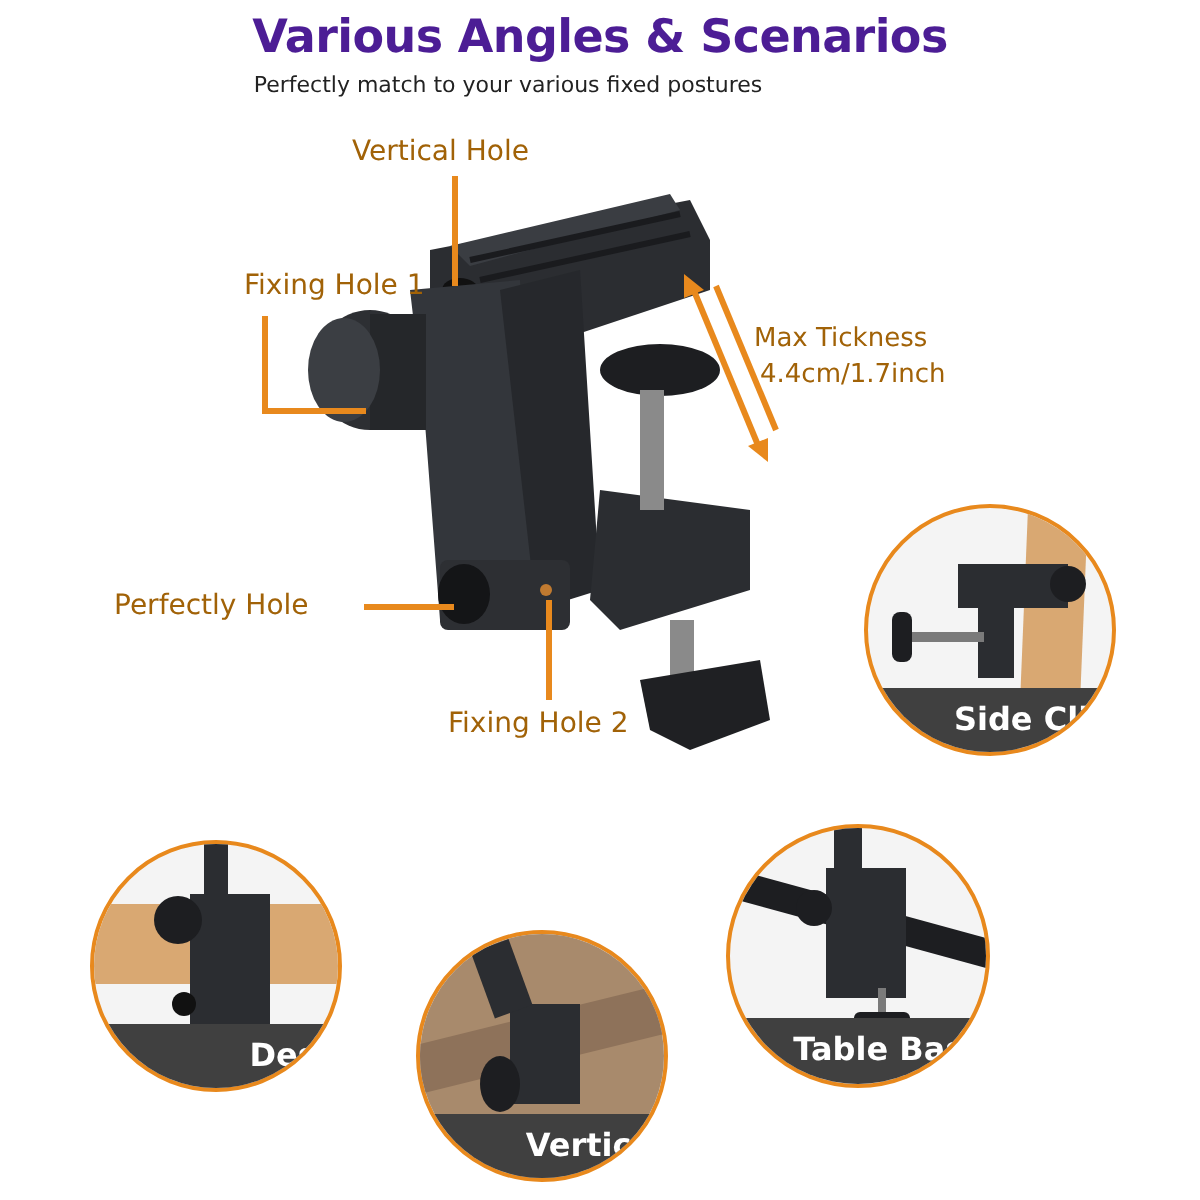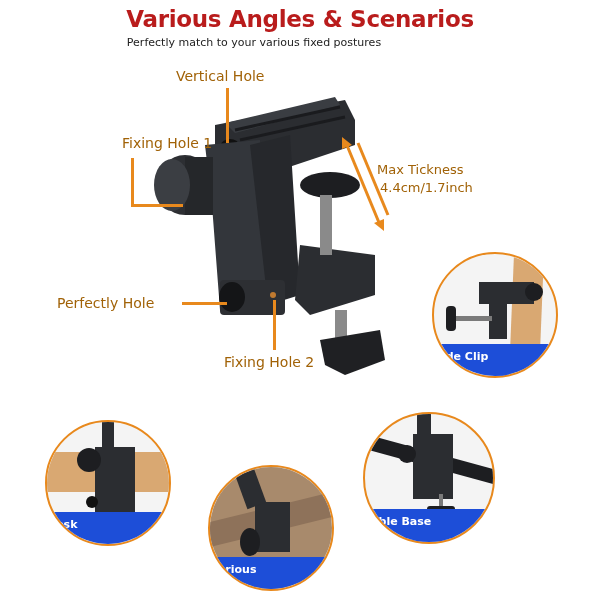--- a/index.html
+++ b/index.html
@@ -1,23 +1,23 @@
 <!DOCTYPE html>
 <html><head>
 <meta charset="utf-8">
 <style>
   html, body { margin: 0; padding: 0; background: #ffffff; }
   body { width: 600px; height: 600px; position: relative; overflow: hidden; font-family: "DejaVu Sans", sans-serif; }
-  .title { position: absolute; top: 6px; left: 0; width: 600px; text-align: center; font-size: 23px; font-weight: bold; color: #b91c1c; letter-spacing: -0.3px; }
+  .title { position: absolute; top: 6px; left: 0; width: 600px; text-align: center; font-size: 23px; font-weight: bold; color: #4c1d95; letter-spacing: -0.3px; }
   .subtitle { position: absolute; top: 36px; left: 0; width: 508px; text-align: center; font-size: 11px; color: #222; padding-left: 0; }
   .lbl { position: absolute; color: #a16207; font-weight: normal; font-size: 14px; white-space: nowrap; }
   .line { position: absolute; background: #e8891d; }
   .clamp { position: absolute; left: 140px; top: 85px; }
   .circle { position: absolute; border-radius: 50%; border: 2px solid #e8891d; overflow: hidden; background: #f4f4f4; }
-  .band { position: absolute; left: 0; right: 0; bottom: 0; height: 26%; background: #1d4ed8; color: #fff; font-weight: bold; font-size: 11px; text-align: left; padding-top: 6px; box-sizing: border-box; }
+  .band { position: absolute; left: 0; right: 0; bottom: 0; height: 26%; background: #404040; color: #fff; font-weight: bold; font-size: 16px; text-align: right; padding-top: 6px; box-sizing: border-box; }
   .scene { position: absolute; inset: 0; }
 </style>
 </head>
 <body>
 
 <div class="title">Various Angles &amp; Scenarios</div>
 <div class="subtitle">Perfectly match to your various fixed postures</div>
 
 <svg class="clamp" width="260" height="310" viewBox="0 0 260 310">
 
@@ -95,21 +95,21 @@
 </div>
 
 <div class="circle" style="left:208px;top:465px;width:122px;height:122px;">
   <svg class="scene" viewBox="0 0 122 122">
     <rect x="0" y="0" width="122" height="122" fill="#a88a6c"></rect>
     <polygon points="0,55 122,25 122,50 0,80" fill="#8e725a"></polygon>
     <rect x="45" y="35" width="35" height="50" fill="#2b2d31"></rect>
     <rect x="30" y="5" width="20" height="35" fill="#2b2d31" transform="rotate(-20 40 20)"></rect>
     <ellipse cx="40" cy="75" rx="10" ry="14" fill="#1d1e21"></ellipse>
   </svg>
-  <div class="band">Various</div>
+  <div class="band">Vertical</div>
 </div>
 
 <div class="circle" style="left:363px;top:412px;width:128px;height:128px;">
   <svg class="scene" viewBox="0 0 128 128">
     <polygon points="0,20 128,55 128,70 0,35" fill="#1d1e21"></polygon>
     <rect x="52" y="0" width="14" height="25" fill="#2b2d31"></rect>
     <rect x="48" y="20" width="40" height="65" fill="#2b2d31"></rect>
     <circle cx="42" cy="40" r="9" fill="#1d1e21"></circle>
     <rect x="74" y="80" width="4" height="15" fill="#7a7a7a"></rect>
     <rect x="62" y="92" width="28" height="8" rx="3" fill="#1d1e21"></rect>

